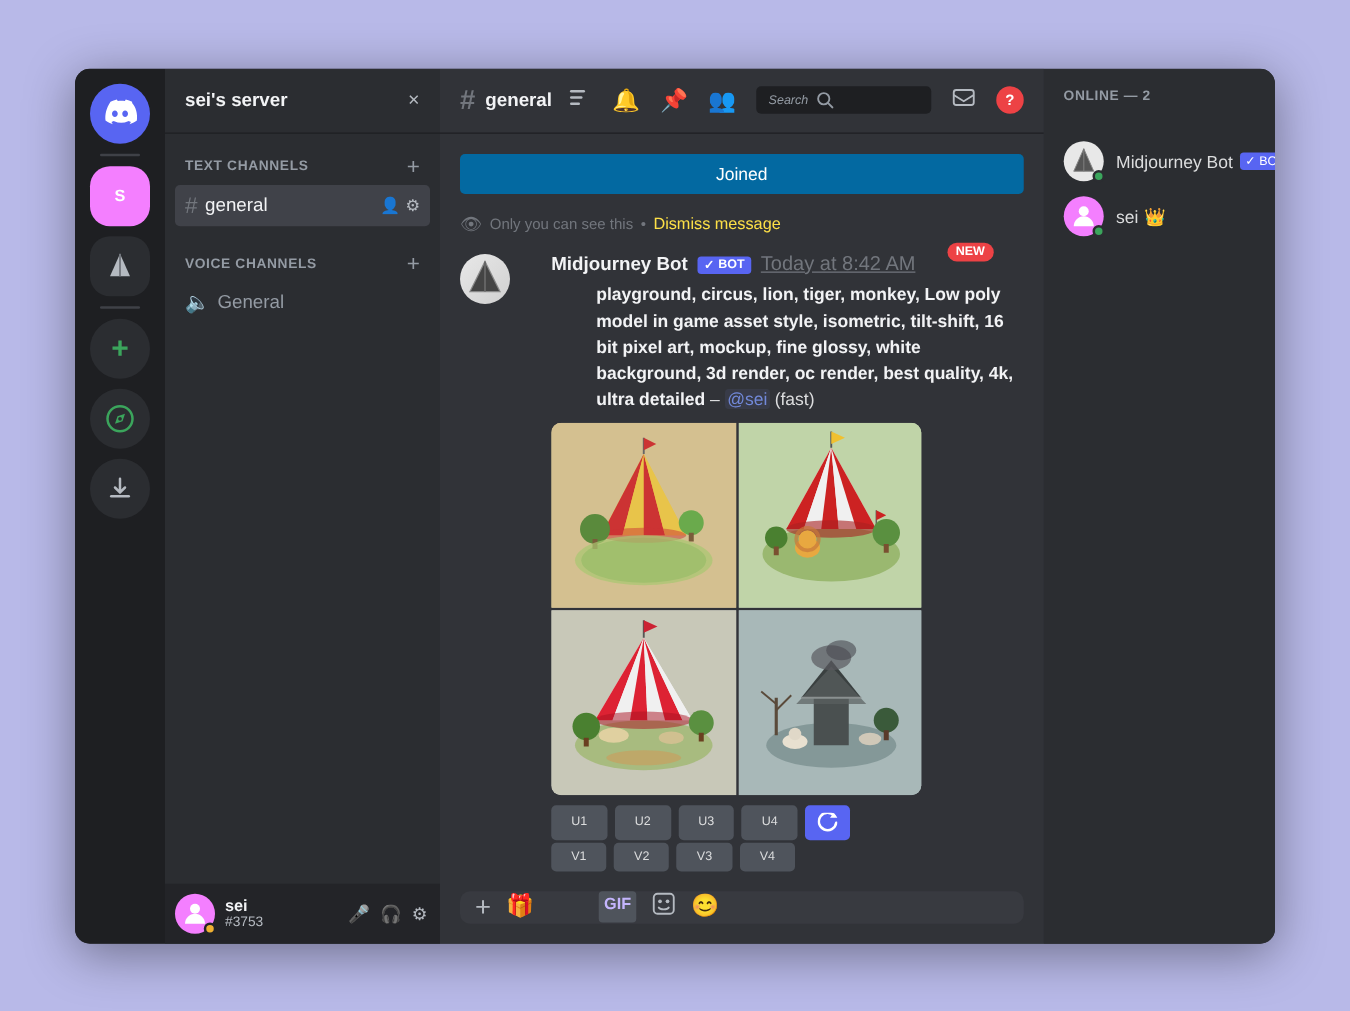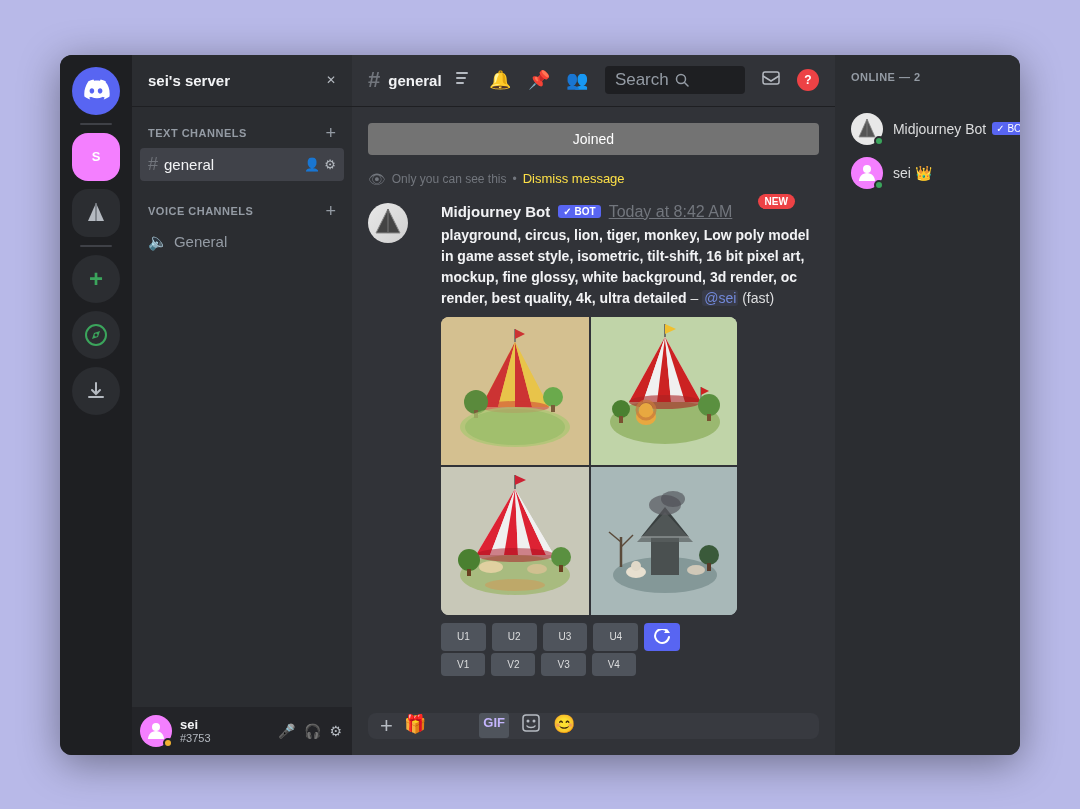--- a/index.html
+++ b/index.html
@@ -254,30 +254,31 @@
       background: #1e1f22;
       border-radius: 4px;
       padding: 4px 10px;
       display: flex;
       align-items: center;
       gap: 6px;
       width: 140px;
     }
     .search-placeholder {
       color: #949ba4;
-      font-size: 17px;
+      font-size: 10px;
+      font-style: italic;
     }
     
     .chat-messages {
       flex: 1;
       overflow-y: auto;
       padding: 16px 0;
     }
     .joined-banner {
-      background: #737373;
+      background: #0369a1;
       color: white;
       text-align: center;
       padding: 8px;
       margin: 0 16px 12px 16px;
       border-radius: 4px;
       font-size: 14px;
       font-weight: 500;
     }
     .dismiss-bar {
       display: flex;
@@ -350,20 +351,21 @@
     }
     .message-timestamp {
       color: #72767d;
       font-size: 16px;
       text-decoration: underline;
     }
     .message-text {
       color: #dcddde;
       font-size: 14px;
       line-height: 1.5;
+      margin-left: 36px;
     }
     .message-text strong {
       color: #f2f3f5;
     }
     .mention {
       color: #7289da;
       background: rgba(114, 137, 218, 0.1);
       border-radius: 3px;
       padding: 0 2px;
     }

